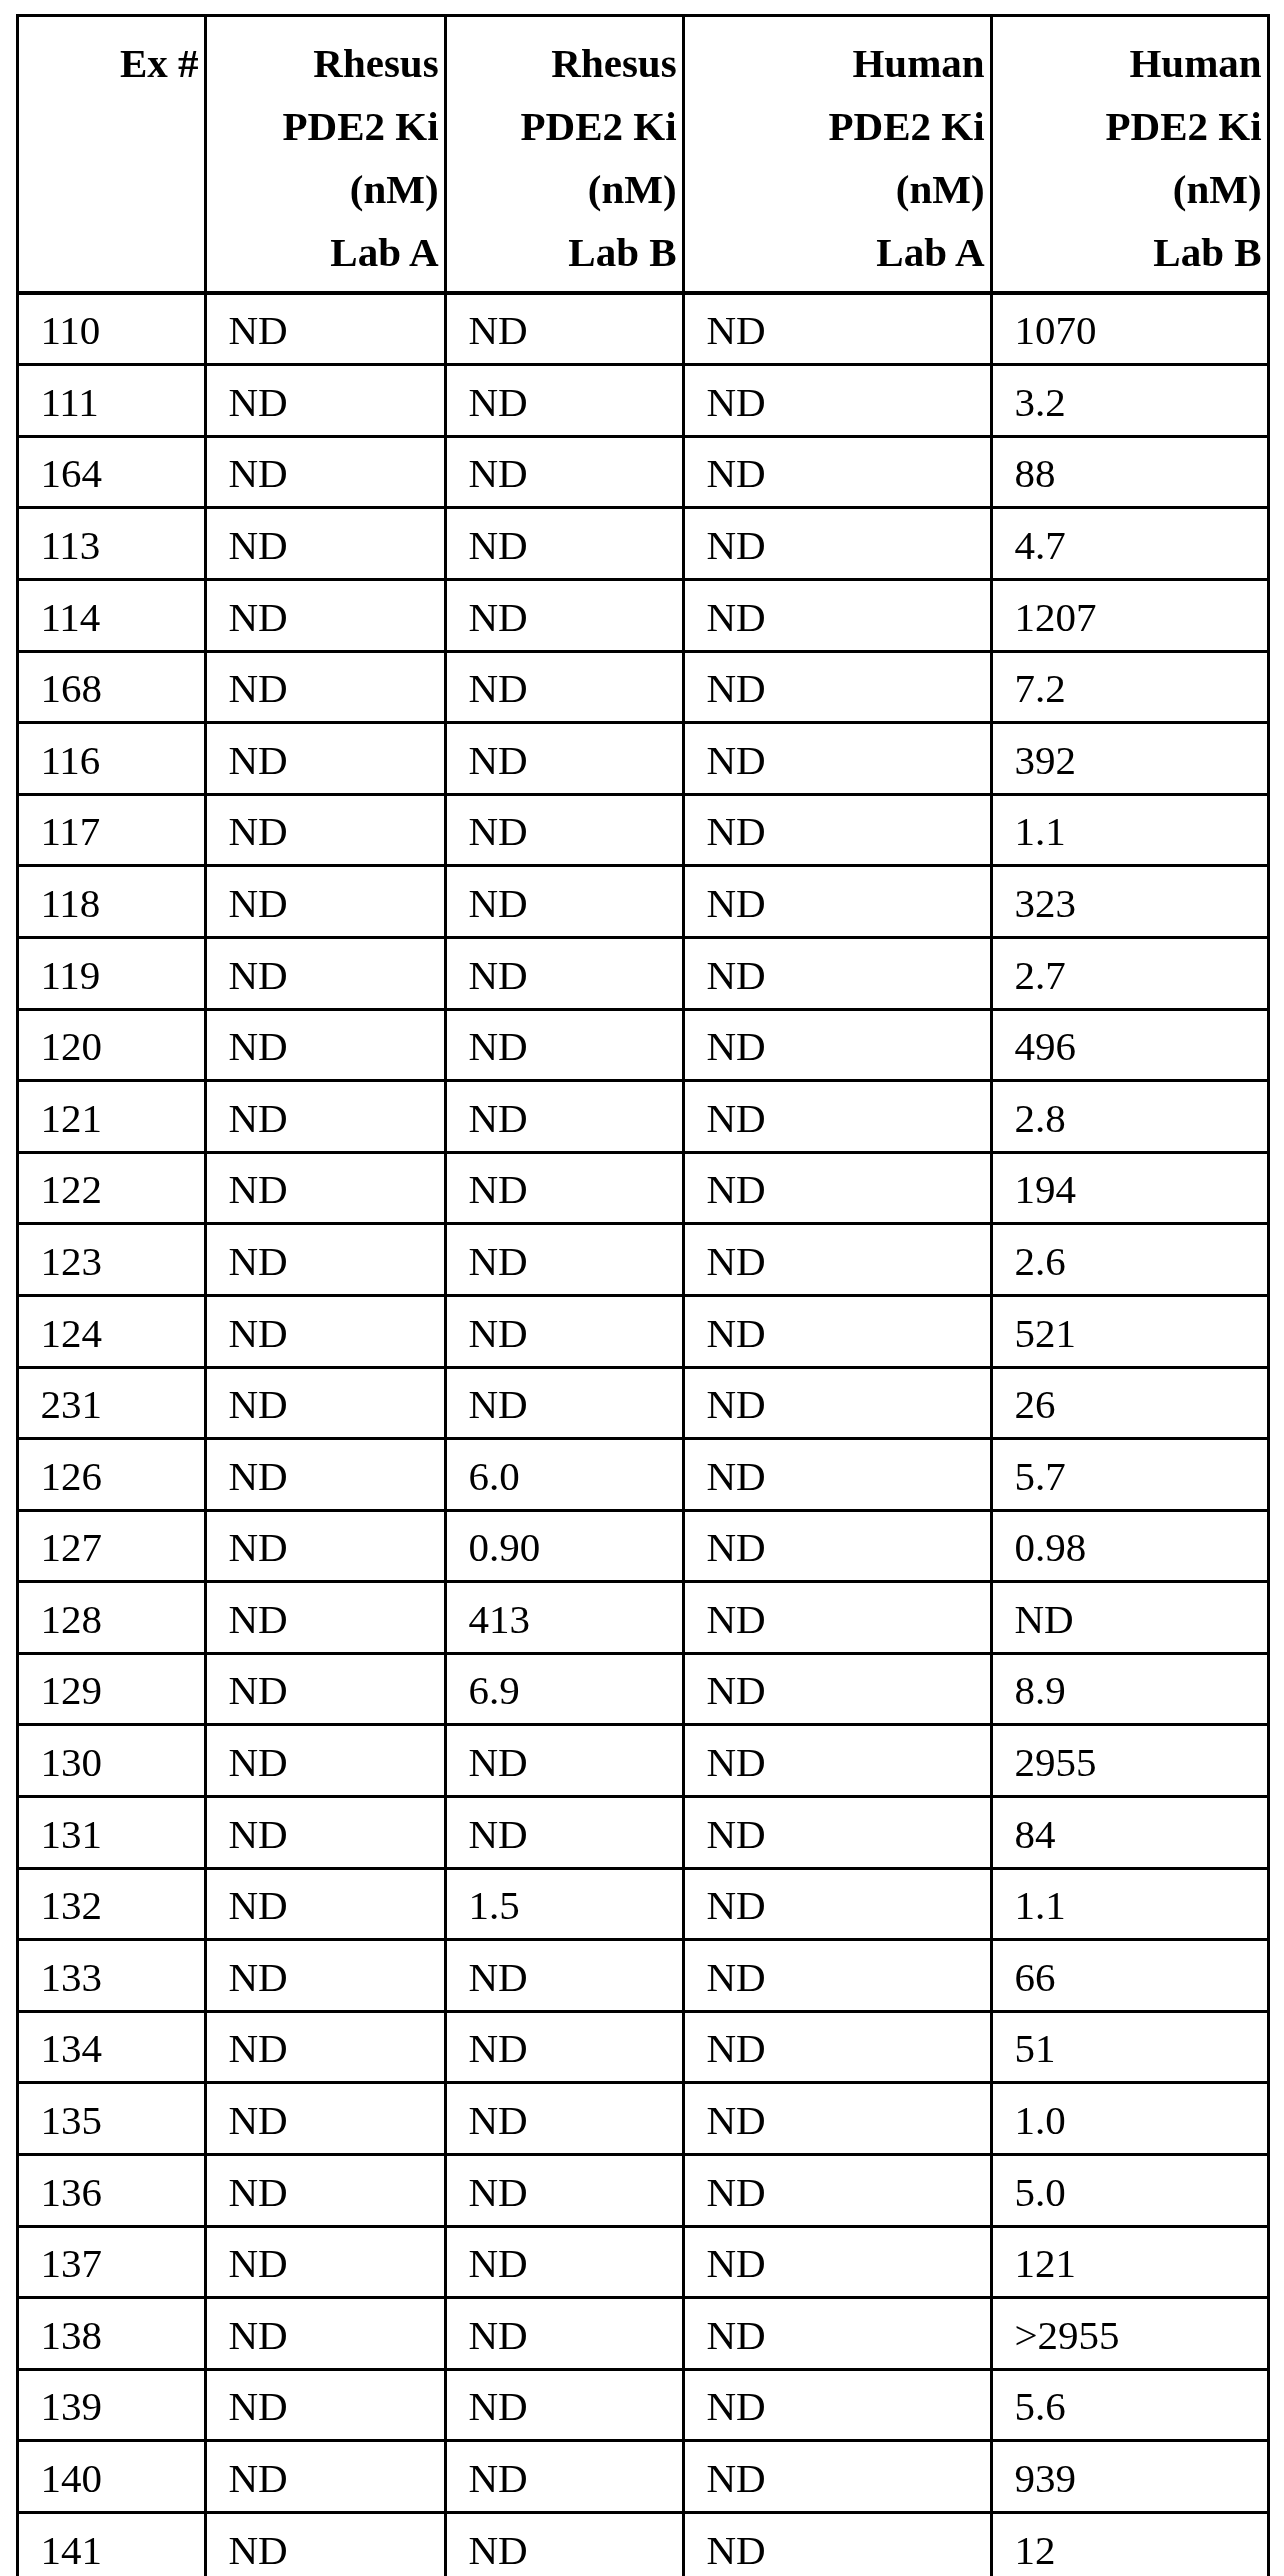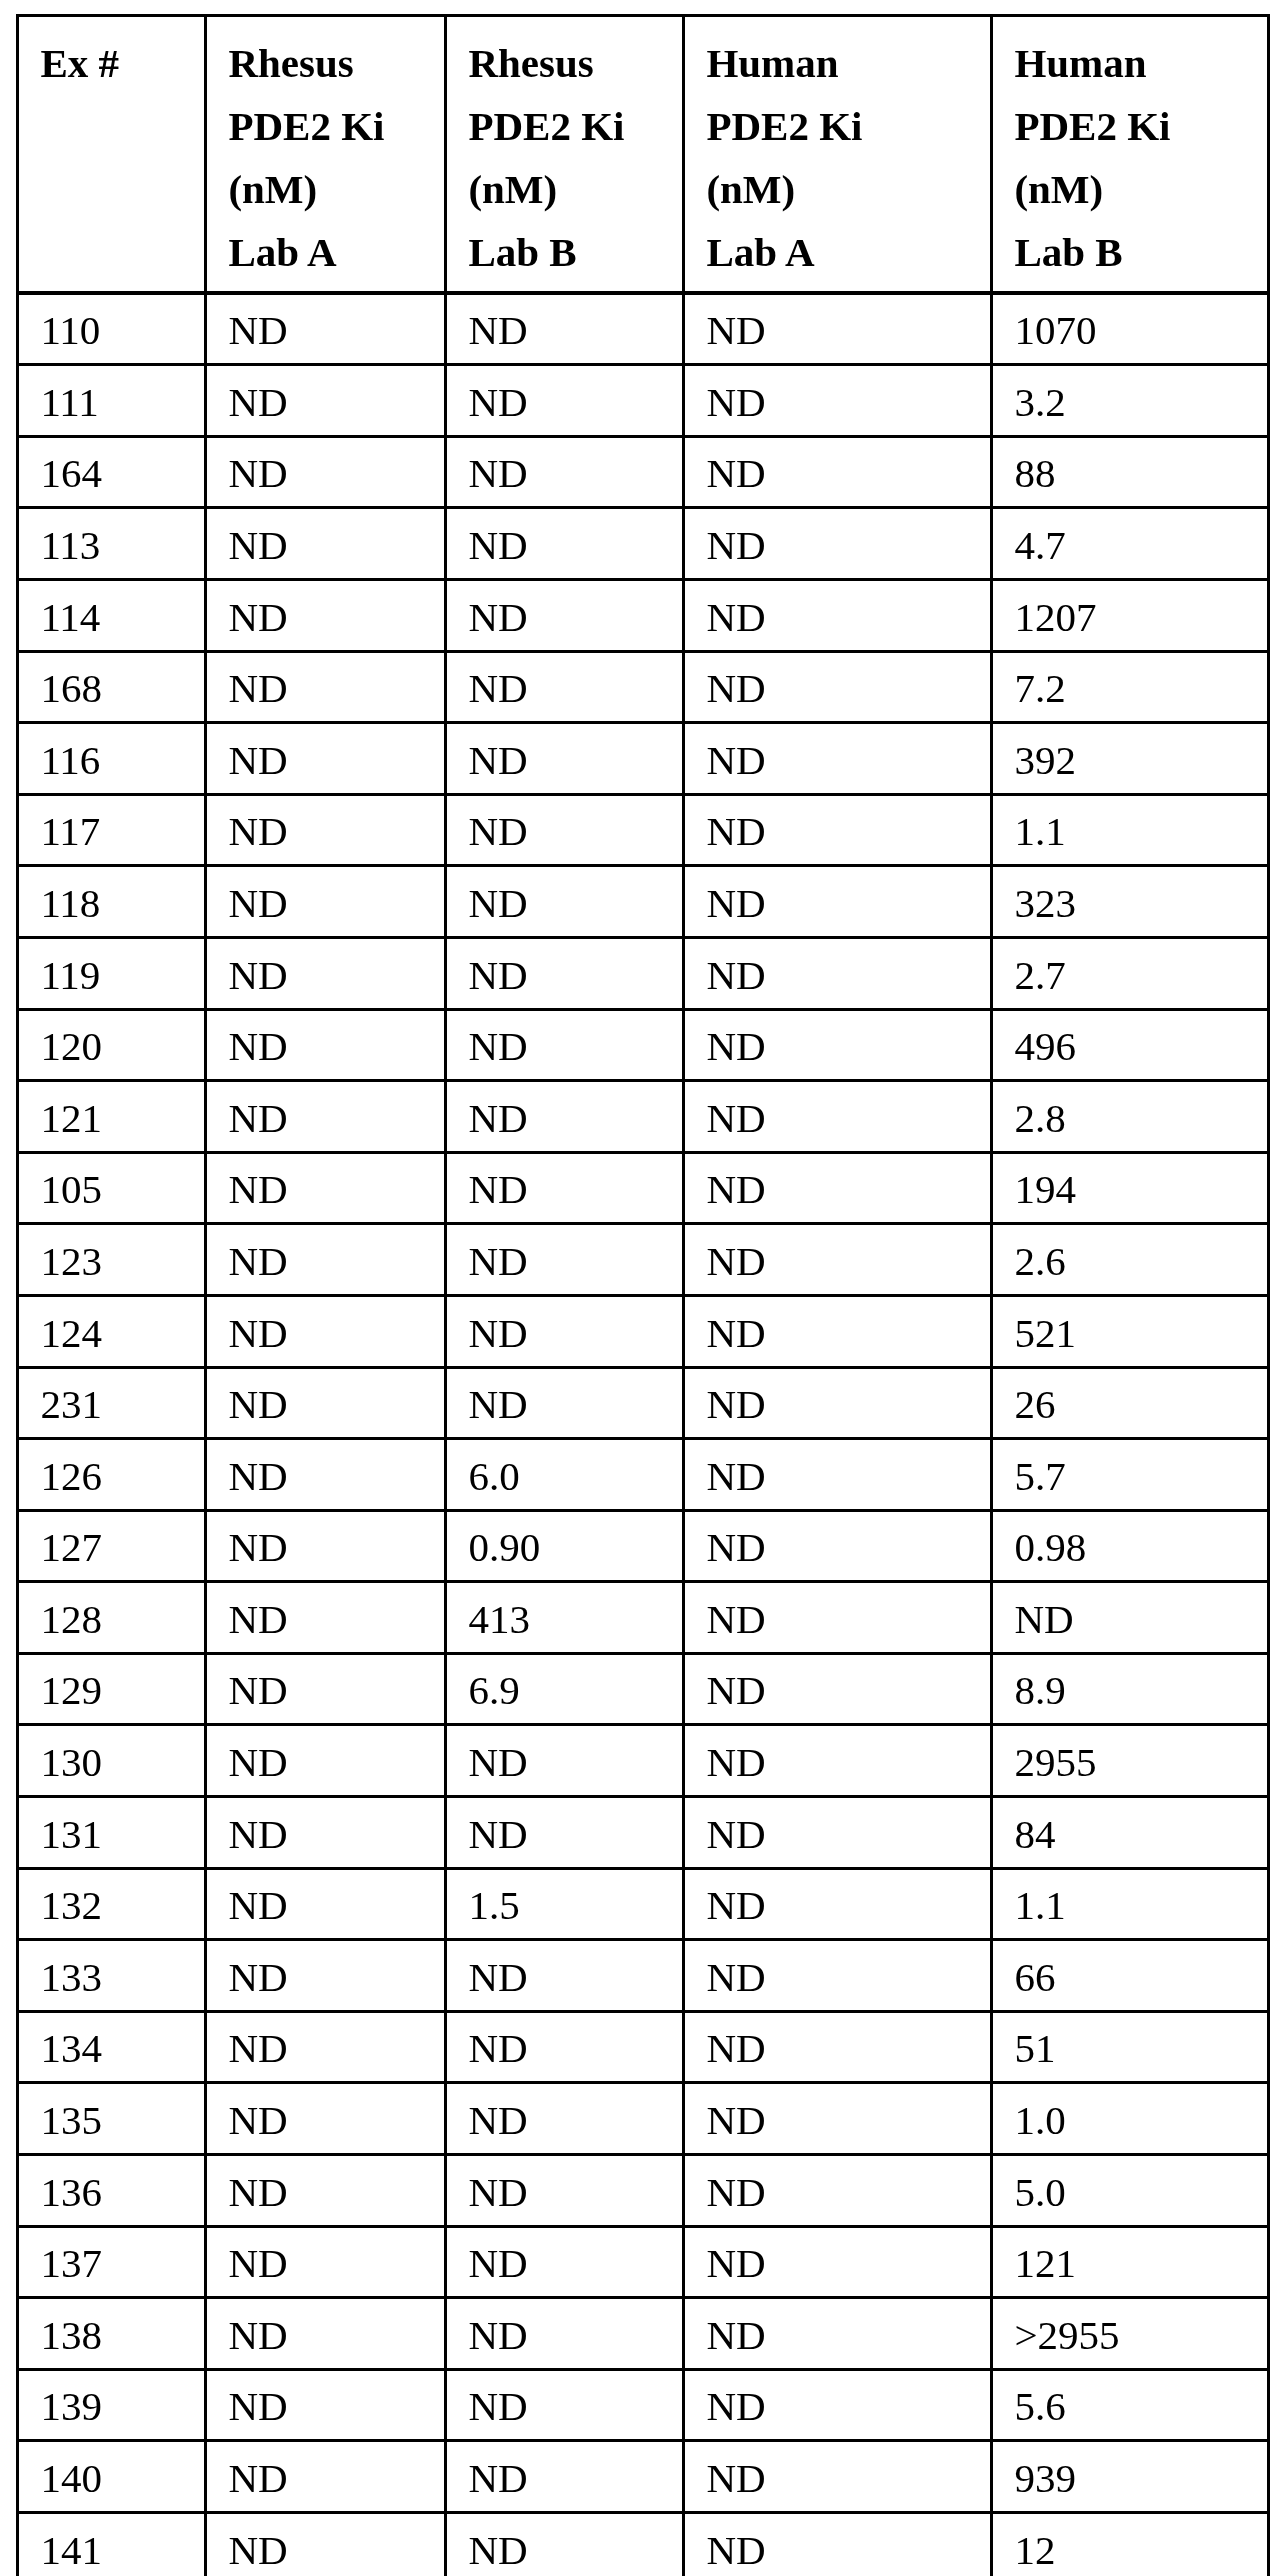--- a/index.html
+++ b/index.html
@@ -27,21 +27,21 @@
   }
   .ki-table th,
   .ki-table td {
     border: 3.6px solid #000000;
     overflow: hidden;
     white-space: nowrap;
   }
   .ki-table thead th {
     height: 259px;
     vertical-align: top;
-    text-align: left;
+    text-align: right;
     font-weight: bold;
     font-size: 41px;
     padding: 14.3px 5.4px 0 21.4px;
     border-bottom-width: 4.5px;
   }
   .ki-table thead .hline {
     line-height: 63px;
     height: 63px;
   }
   .ki-table tbody td {
@@ -181,21 +181,21 @@
           <td>496</td>
         </tr>
         <tr>
           <td>121</td>
           <td>ND</td>
           <td>ND</td>
           <td>ND</td>
           <td>2.8</td>
         </tr>
         <tr>
-          <td>105</td>
+          <td>122</td>
           <td>ND</td>
           <td>ND</td>
           <td>ND</td>
           <td>194</td>
         </tr>
         <tr>
           <td>123</td>
           <td>ND</td>
           <td>ND</td>
           <td>ND</td>

